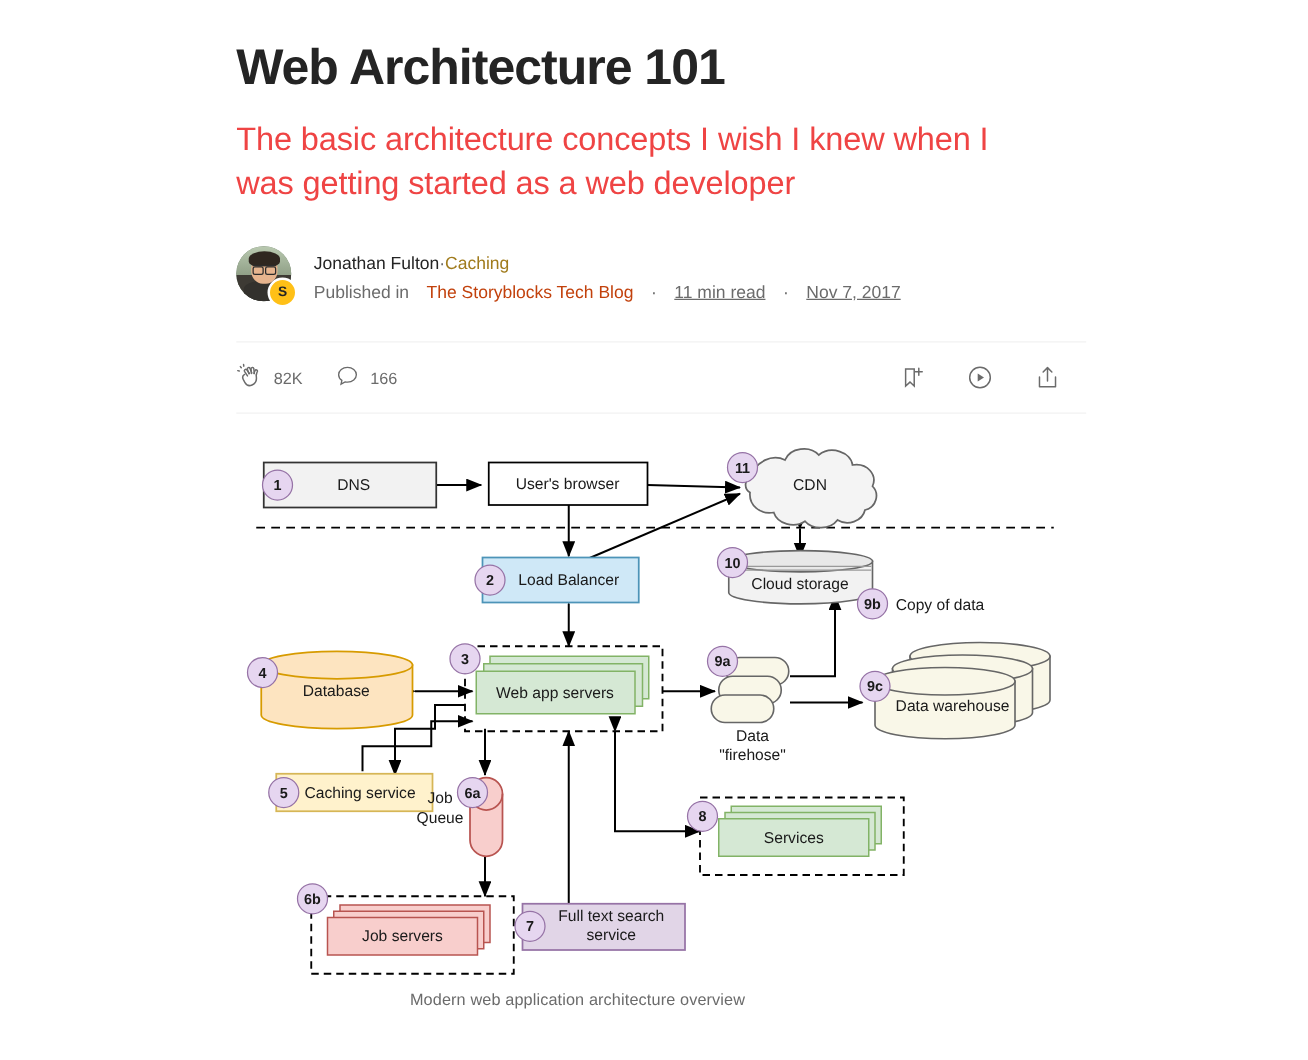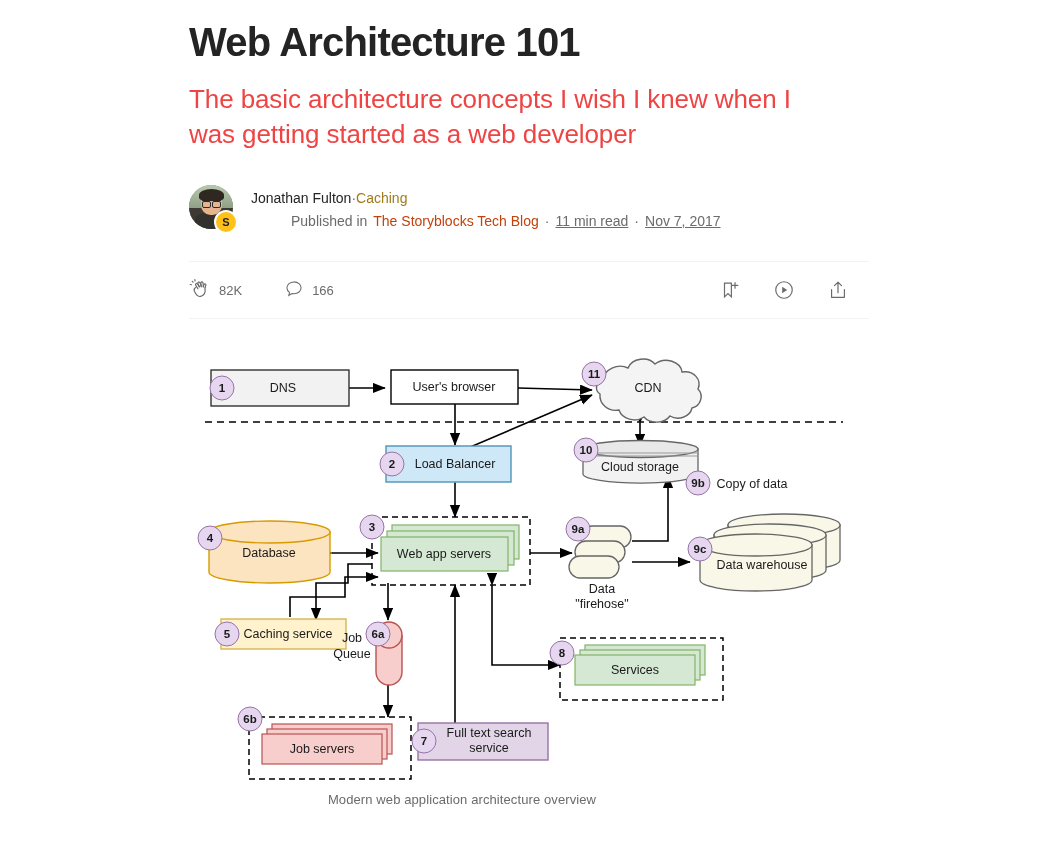--- a/index.html
+++ b/index.html
@@ -20,21 +20,21 @@
     left: 189px;
     top: 0;
     width: 680px;
   }
   .title {
     font-size: 40px;
     font-weight: bold;
     letter-spacing: -0.8px;
     color: #242424;
     margin: 0;
-    padding-top: 18px;
+    padding-top: 30px;
     line-height: 1.2;
   }
   .subtitle {
     font-size: 26px;
     color: #ef4444;
     line-height: 1.33;
     margin: 16px 0 0 0;
     letter-spacing: -0.1px;
     max-width: 640px;
   }
@@ -114,41 +114,40 @@
     color: #242424;
     margin-bottom: 3px;
     display: flex;
     align-items: center;
     line-height: 20px;
   }
   .byline-line2 {
     color: #6b6b6b;
     display: flex;
     align-items: center;
-    gap: 6px;
+    gap: 14px;
     line-height: 20px;
-    margin-left: 40px;
   }
   .author-name { color: #242424; }
   .follow-link { color: #a07b1c; cursor: pointer; }
   .dot-sep { color: #6b6b6b; }
   .pub-name { color: #c2410c; cursor: pointer; }
   .readtime, .pubdate { color: #6b6b6b; text-decoration: underline; }
 
   .engagement {
     margin-top: 28px;
     height: 48px;
     border-top: 1px solid #f2f2f2;
     border-bottom: 1px solid #f2f2f2;
     display: flex;
     align-items: center;
     justify-content: space-between;
     padding: 4px 0;
   }
-  .eng-left { display: flex; align-items: center; gap: 42px; text-align: right; }
+  .eng-left { display: flex; align-items: center; gap: 26px; text-align: right; }
   .eng-right { display: flex; align-items: center; gap: 32px; padding-right: 20px; }
   .eng-item {
     display: flex; align-items: center; gap: 8px;
     color: #6b6b6b; font-size: 13px; cursor: pointer;
   }
   .icon-btn { cursor: pointer; display: flex; align-items: center; }
 
   
   .figure {
     position: absolute;

